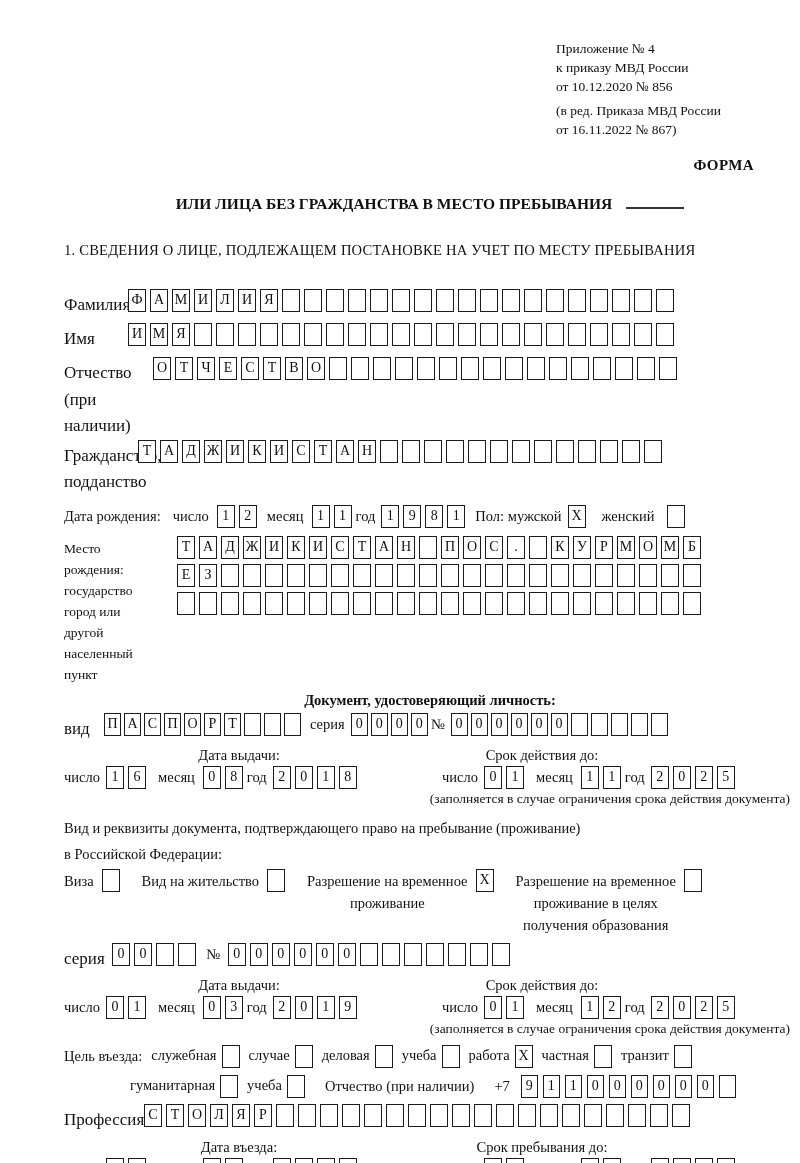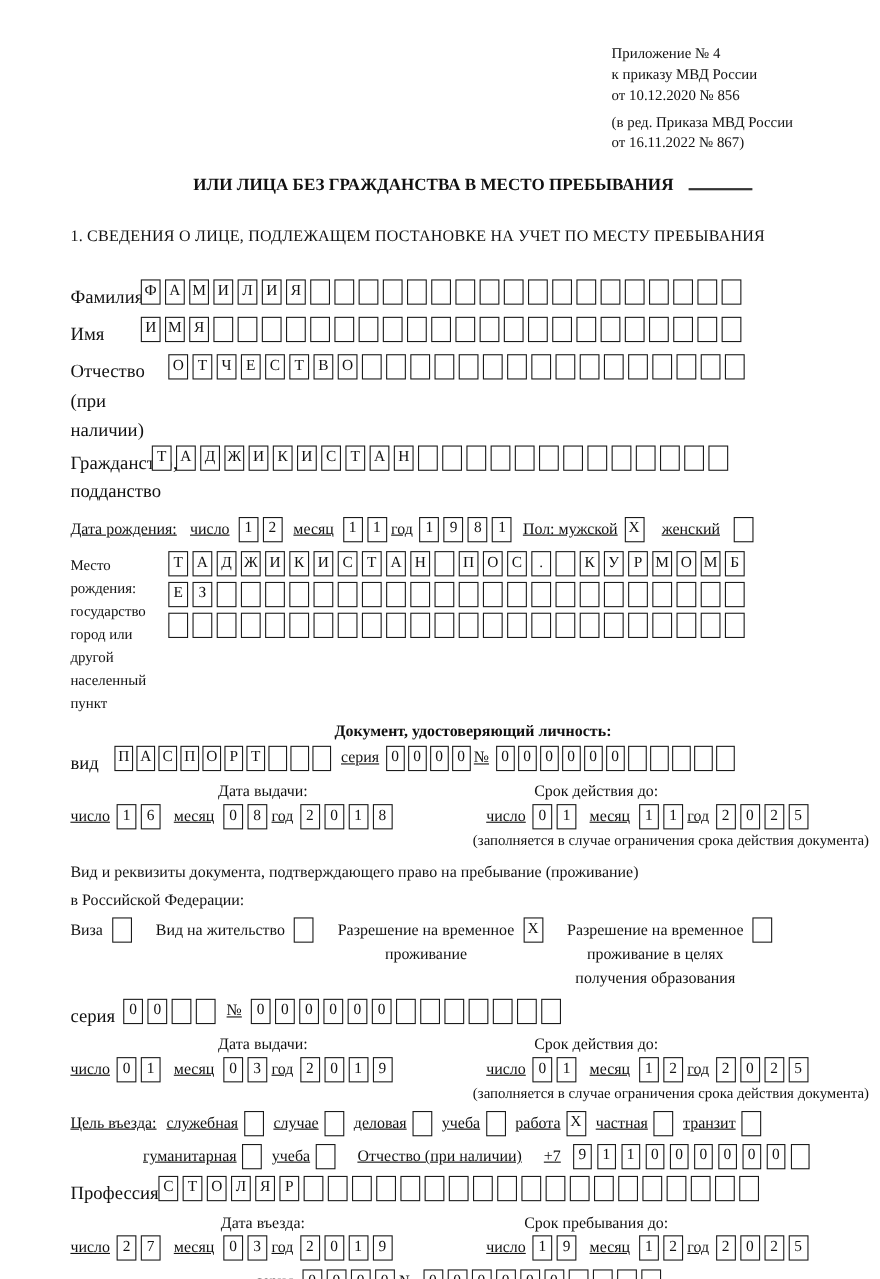--- a/index.html
+++ b/index.html
@@ -27,29 +27,29 @@
     text-align: center; font-size: 14px; line-height: 20px;
     vertical-align: middle; background: #fff;
   }
   .tight .cell { width: 17px; margin-right: 3px; }
   .boxes { white-space: nowrap; display: inline-block; }
 
   .frow { display: flex; align-items: flex-start; }
   .flabel { flex: 0 0 auto; font-size: 17px; line-height: 1.5; padding-top: 3px; }
   .flabel div { line-height: 1.55; }
 
-  .mt32 { margin-top: 30px; } .mt10 { margin-top: 10px; } .mt8 { margin-top: 8px; }
+  .mt32 { margin-top: 30px; } .mt10 { margin-top: 10px; } .mt8 { margin-top: 8px; gap: 24px; }
   .mt6 { margin-top: 6px; } .mt5 { margin-top: 5px; } .mt4 { margin-top: 4px; }
 
   .w64 { width: 64px; } .w89 { width: 89px; } .w74 { width: 74px; }
   .w46 { width: 40px; } .w80 { width: 80px; text-align: center; }
 
   .boxrows .boxes { display: block; margin-bottom: 5px; }
 
-  .inline-label { font-size: 14.5px; padding-top: 3px; white-space: nowrap; text-decoration: underline; }
+  .inline-label { font-size: 14.5px; padding-top: 3px; white-space: nowrap; }
   .ml6 { margin-left: 6px; } .ml8 { margin-left: 8px; } .ml12 { margin-left: 12px; } .ml20 { margin-left: 20px; }
 
   .doc-heading { text-align: center; font-weight: 700; font-size: 14.5px; margin-top: 6px; }
 
   .dates { display: flex; margin-top: 6px; }
   .dcol { width: 350px; }
   .dcol + .dcol { margin-left: 28px; }
   .dhead { text-align: center; font-size: 14.5px; }
   .dhead.shift { padding-right: 150px; }
   .drow { display: flex; align-items: center; margin-top: 2px; }
@@ -79,20 +79,21 @@
         <div>Приложение № 4</div>
         <div>к приказу МВД России</div>
         <div>от 10.12.2020 № 856</div>
       </div>
     <div class="amend">
         <div>(в ред. Приказа МВД России</div>
         <div>от 16.11.2022 № 867)</div>
       </div>
   </div>
 
+  <div class="forma">ФОРМА</div>
 
   <div class="title">
     <div><span>ИЛИ ЛИЦА БЕЗ ГРАЖДАНСТВА В МЕСТО ПРЕБЫВАНИЯ</span><span class="title-underline"></span></div>
   </div>
 
   <div class="sec-heading">1. СВЕДЕНИЯ О ЛИЦЕ, ПОДЛЕЖАЩЕМ ПОСТАНОВКЕ НА УЧЕТ ПО МЕСТУ ПРЕБЫВАНИЯ</div>
 
   <div class="frow mt32">
     <span class="flabel w64">Фамилия</span>
     <span class="boxes"><span class="cell">Ф</span><span class="cell">А</span><span class="cell">М</span><span class="cell">И</span><span class="cell">Л</span><span class="cell">И</span><span class="cell">Я</span><span class="cell"></span><span class="cell"></span><span class="cell"></span><span class="cell"></span><span class="cell"></span><span class="cell"></span><span class="cell"></span><span class="cell"></span><span class="cell"></span><span class="cell"></span><span class="cell"></span><span class="cell"></span><span class="cell"></span><span class="cell"></span><span class="cell"></span><span class="cell"></span><span class="cell"></span><span class="cell"></span></span>

